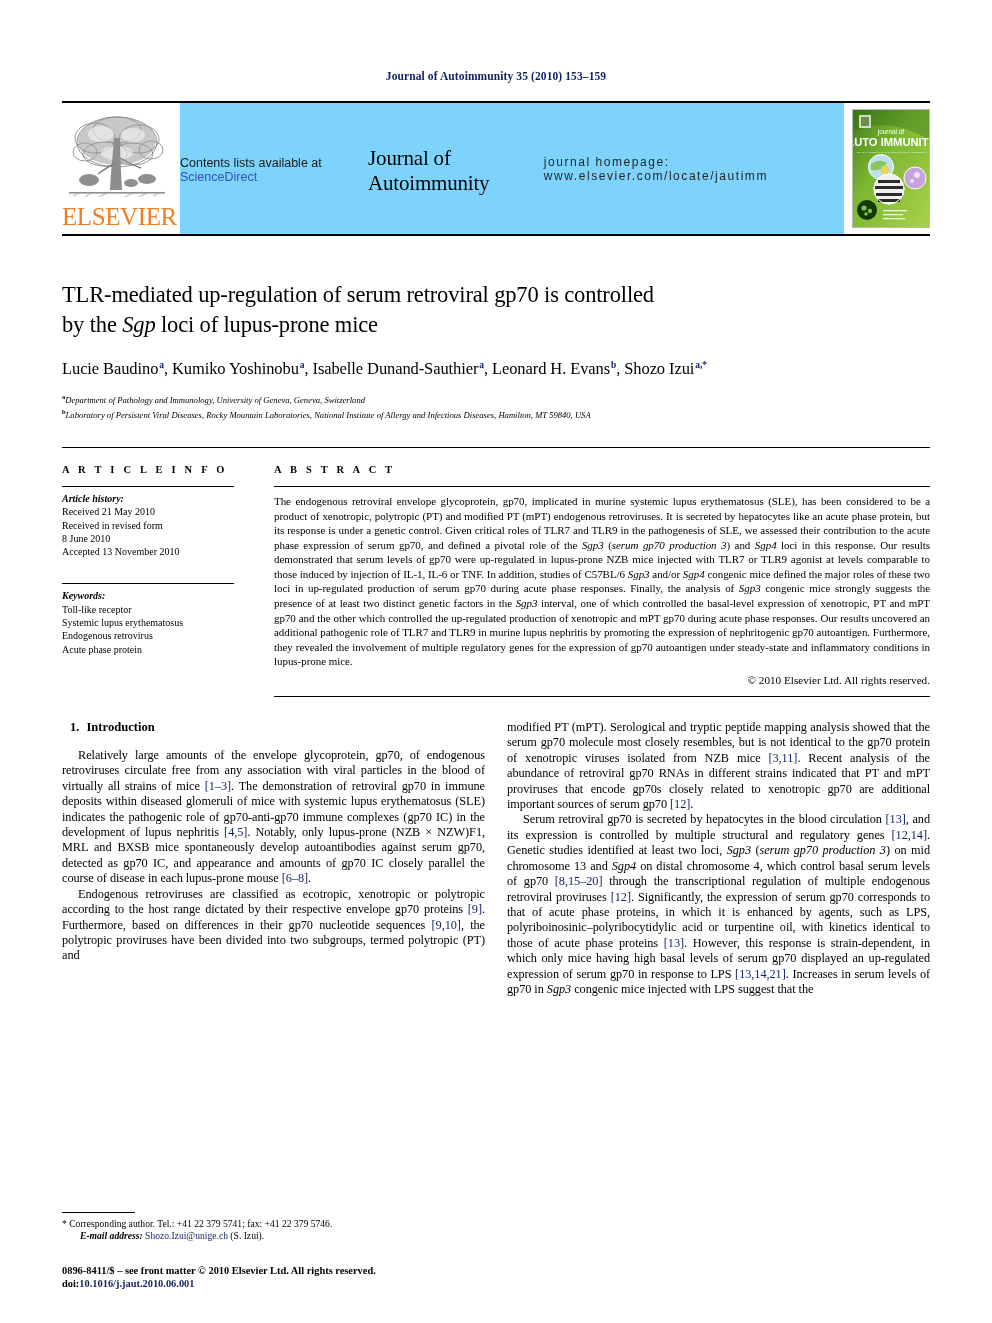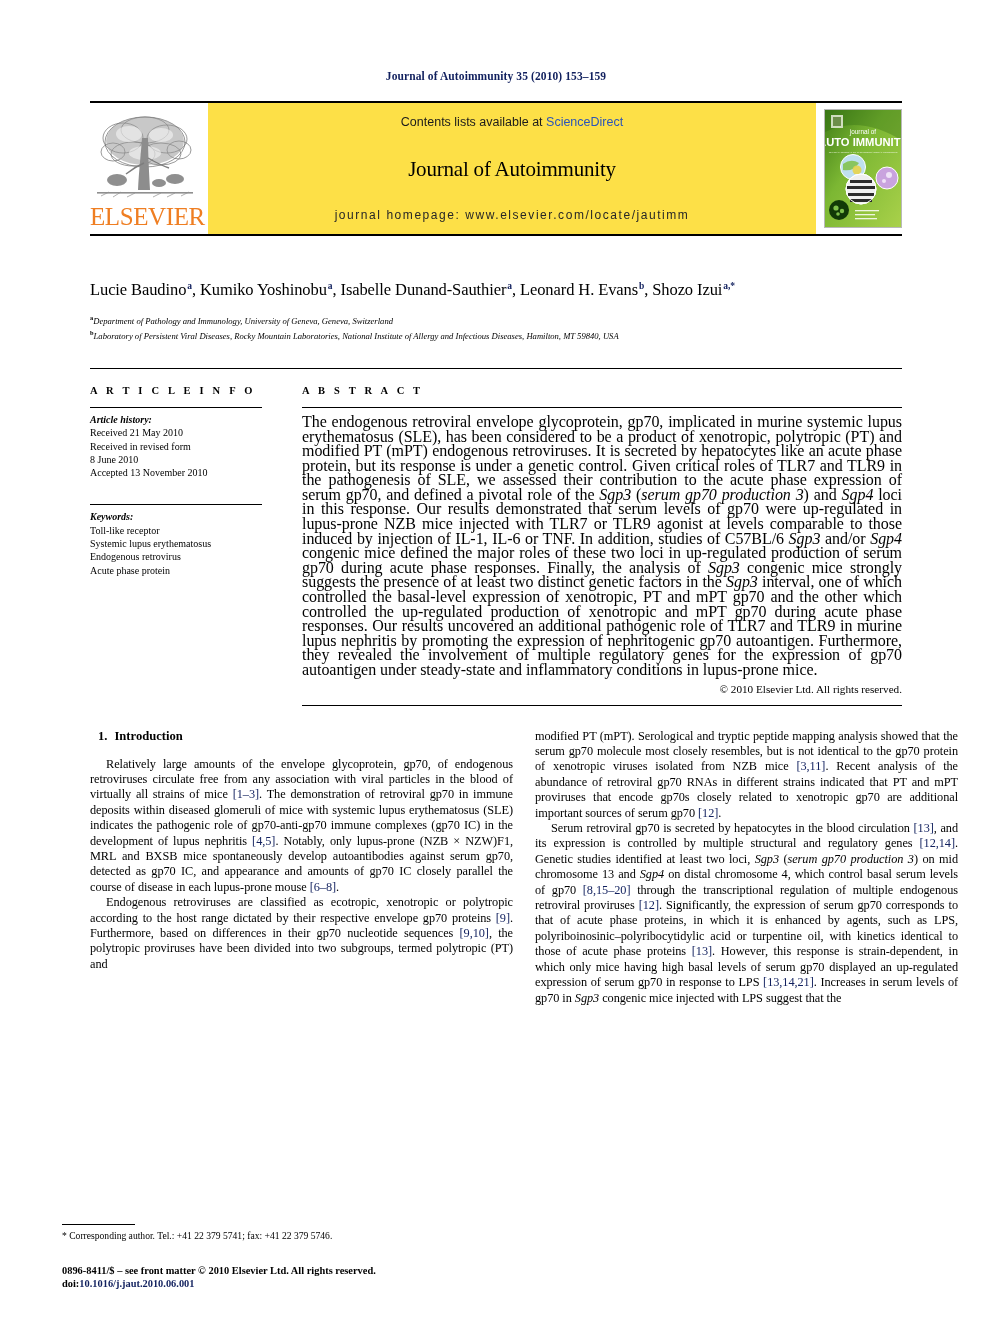--- a/index.html
+++ b/index.html
@@ -13,21 +13,21 @@
     font-family: "Liberation Serif", serif;
     color: #000000;
     position: relative;
     overflow: hidden;
   }
   .page {
     width: 992px;
     height: 1323px;
     position: relative;
     box-sizing: border-box;
-    padding: 0 90px;
+    padding: 0 62px;
   }
 
   
   .running-head {
     text-align: center;
     font-family: "Liberation Serif", serif;
     font-size: 11.5px;
     font-weight: bold;
     color: #11205e;
     padding-top: 70px;
@@ -59,27 +59,27 @@
     font-family: "Liberation Serif", serif;
     font-size: 25px;
     letter-spacing: -0.4px;
     color: #ef7e22;
     text-align: center;
     line-height: 26px;
     margin-top: -2px;
   }
   .banner {
     flex: 1 1 auto;
-    background: #fde047;
+    background: #7dd3fc;
     margin-left: 8px;
     margin-right: 8px;
     position: relative;
     display: flex;
-    flex-direction: column;
-    justify-content: space-between;
+    flex-direction: row;
+    justify-content: center;
     align-items: center;
     padding: 12px 0 10px 0;
     box-sizing: border-box;
   }
   .banner-top {
     font-family: "Liberation Sans", sans-serif;
     font-size: 12.5px;
     color: #1b1b1b;
   }
   .banner-top .sd {
@@ -190,21 +190,21 @@
     padding-top: 5px;
   }
   .info-body .lead {
     font-style: italic;
     font-weight: bold;
   }
   .info-gap { height: 14px; }
 
   .abstract-body {
     font-family: "Liberation Serif", serif;
-    font-size: 16px;
+    font-size: 11px;
     line-height: 14.6px;
     text-align: justify;
     padding-top: 7px;
     letter-spacing: -0.05px;
   }
   .abstract-body em { font-style: italic; }
   .copyright {
     text-align: right;
     font-family: "Liberation Serif", serif;
     font-size: 11.2px;
@@ -373,20 +373,24 @@
           <rect x="30" y="100" width="24" height="1.3"></rect>
           <rect x="30" y="104" width="20" height="1.3"></rect>
           <rect x="30" y="108" width="22" height="1.3"></rect>
         </g>
       </svg>
     </div>
   </div>
   <div class="masthead-rule"></div>
 
   <div class="title-block">
+    <h1 class="paper-title">
+      <span>TLR-mediated up-regulation of serum retroviral gp70 is controlled</span><br>
+      <span>by the </span><em>Sgp</em><span> loci of lupus-prone mice</span>
+    </h1>
 
     <div class="authors">
       <span>Lucie Baudino</span><sup>a</sup><span>, </span><span>Kumiko Yoshinobu</span><sup>a</sup><span>, </span><span>Isabelle Dunand-Sauthier</span><sup>a</sup><span>, </span><span>Leonard H. Evans</span><sup>b</sup><span>, </span><span>Shozo Izui</span><sup>a,*</sup>
     </div>
 
     <div class="affiliations">
       <div><sup>a</sup><span>Department of Pathology and Immunology, University of Geneva, Geneva, Switzerland</span></div>
       <div><sup>b</sup><span>Laboratory of Persistent Viral Diseases, Rocky Mountain Laboratories, National Institute of Allergy and Infectious Diseases, Hamilton, MT 59840, USA</span></div>
     </div>
   </div>
@@ -436,19 +440,20 @@
     <div class="bcol right">
       <p class="para cont"><span>modified PT (mPT). Serological and tryptic peptide mapping analysis showed that the serum gp70 molecule most closely resembles, but is not identical to the gp70 protein of xenotropic viruses isolated from NZB mice </span><span class="ref">[3,11]</span><span>. Recent analysis of the abundance of retroviral gp70 RNAs in different strains indicated that PT and mPT proviruses that encode gp70s closely related to xenotropic gp70 are additional important sources of serum gp70 </span><span class="ref">[12]</span><span>.</span></p>
 
       <p class="para"><span>Serum retroviral gp70 is secreted by hepatocytes in the blood circulation </span><span class="ref">[13]</span><span>, and its expression is controlled by multiple structural and regulatory genes </span><span class="ref">[12,14]</span><span>. Genetic studies identified at least two loci, </span><em>Sgp3</em><span> (</span><em>serum gp70 production 3</em><span>) on mid chromosome 13 and </span><em>Sgp4</em><span> on distal chromosome 4, which control basal serum levels of gp70 </span><span class="ref">[8,15–20]</span><span> through the transcriptional regulation of multiple endogenous retroviral proviruses </span><span class="ref">[12]</span><span>. Significantly, the expression of serum gp70 corresponds to that of acute phase proteins, in which it is enhanced by agents, such as LPS, polyriboinosinic–polyribocytidylic acid or turpentine oil, with kinetics identical to those of acute phase proteins </span><span class="ref">[13]</span><span>. However, this response is strain-dependent, in which only mice having high basal levels of serum gp70 displayed an up-regulated expression of serum gp70 in response to LPS </span><span class="ref">[13,14,21]</span><span>. Increases in serum levels of gp70 in </span><em>Sgp3</em><span> congenic mice injected with LPS suggest that the</span></p>
     </div>
   </div>
 
   <div class="footnote-area">
     <div class="footnote-rule"></div>
     <div class="footnote"><span>*</span><span> Corresponding author. Tel.: +41 22 379 5741; fax: +41 22 379 5746.</span></div>
+    <div class="footnote" style="padding-left:18px;text-indent:0;"><span class="em-lab">E-mail address:</span> <span class="mailto">Shozo.Izui@unige.ch</span><span> (S. Izui).</span></div>
     <div class="imprint">
       <div>0896-8411/$ – see front matter © 2010 Elsevier Ltd. All rights reserved.</div>
       <div><span>doi:</span><span class="doi-link">10.1016/j.jaut.2010.06.001</span></div>
     </div>
   </div>
 
 </div>
 
 </body></html>

